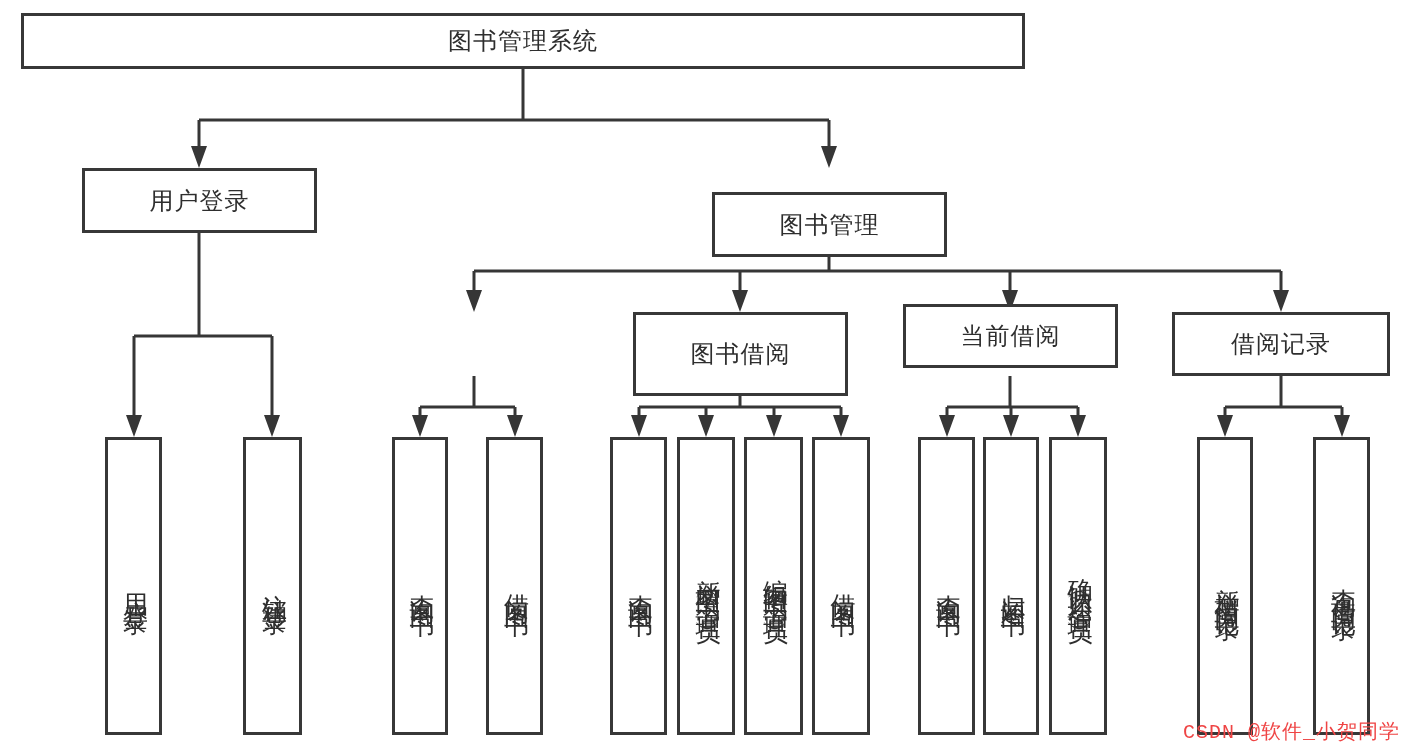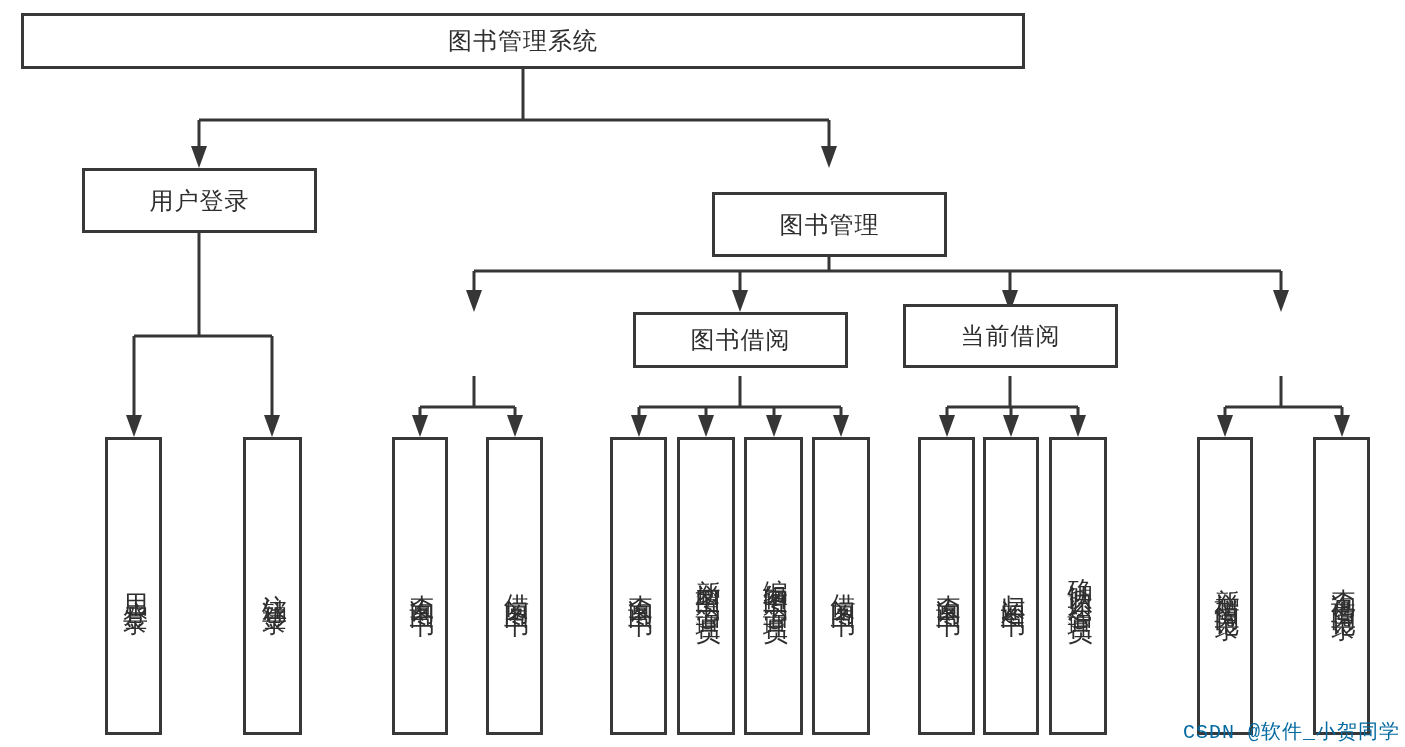--- a/index.html
+++ b/index.html
@@ -32,21 +32,21 @@
     line-height:1;
     letter-spacing:6px;
     padding:4px 0;
   }
   .watermark{
     position:absolute;
     right:5px;
     bottom:2px;
     font-size:20px;
     letter-spacing:1px;
-    color:#0369a1;
+    color:#ef4444;
     z-index:5;
     white-space:nowrap;
   }
 </style>
 </head>
 <body>
 
 <div class="canvas">
 
   <svg class="connectors" viewBox="0 0 1405 747" xmlns="http://www.w3.org/2000/svg">
@@ -106,22 +106,23 @@
       M1078,437 l-8,-22 h16 z
       M1225,437 l-8,-22 h16 z
       M1342,437 l-8,-22 h16 z"></path>
   </svg>
 
   <div class="node h" style="left:21px;top:13px;width:1004px;height:56px;">图书管理系统</div>
 
   <div class="node h" style="left:82px;top:168px;width:235px;height:65px;">用户登录</div>
   <div class="node h" style="left:712px;top:168px;width:235px;height:65px;margin-top:24px;">图书管理</div>
 
-  <div class="node h" style="left:633px;top:312px;width:215px;height:56px;">图书借阅</div>
+  <div class="node h" style="left:633px;top:312px;width:215px;height:84px;">图书借阅</div>
   <div class="node h" style="left:903px;top:304px;width:215px;height:64px;">当前借阅</div>
+  <div class="node h" style="left:1172px;top:312px;width:218px;height:64px;">借阅记录</div>
 
   <div class="node v" style="left:105px;top:437px;width:57px;height:298px;">用户登录</div>
   <div class="node v" style="left:243px;top:437px;width:59px;height:298px;">注销登录</div>
 
   <div class="node v" style="left:392px;top:437px;width:56px;height:298px;">查询图书</div>
   <div class="node v" style="left:486px;top:437px;width:57px;height:298px;">借阅图书</div>
 
   <div class="node v" style="left:610px;top:437px;width:57px;height:298px;">查询图书</div>
   <div class="node v" style="left:677px;top:437px;width:58px;height:298px;">新增图书（管理员）</div>
   <div class="node v" style="left:744px;top:437px;width:59px;height:298px;">编辑图书（管理员）</div>

